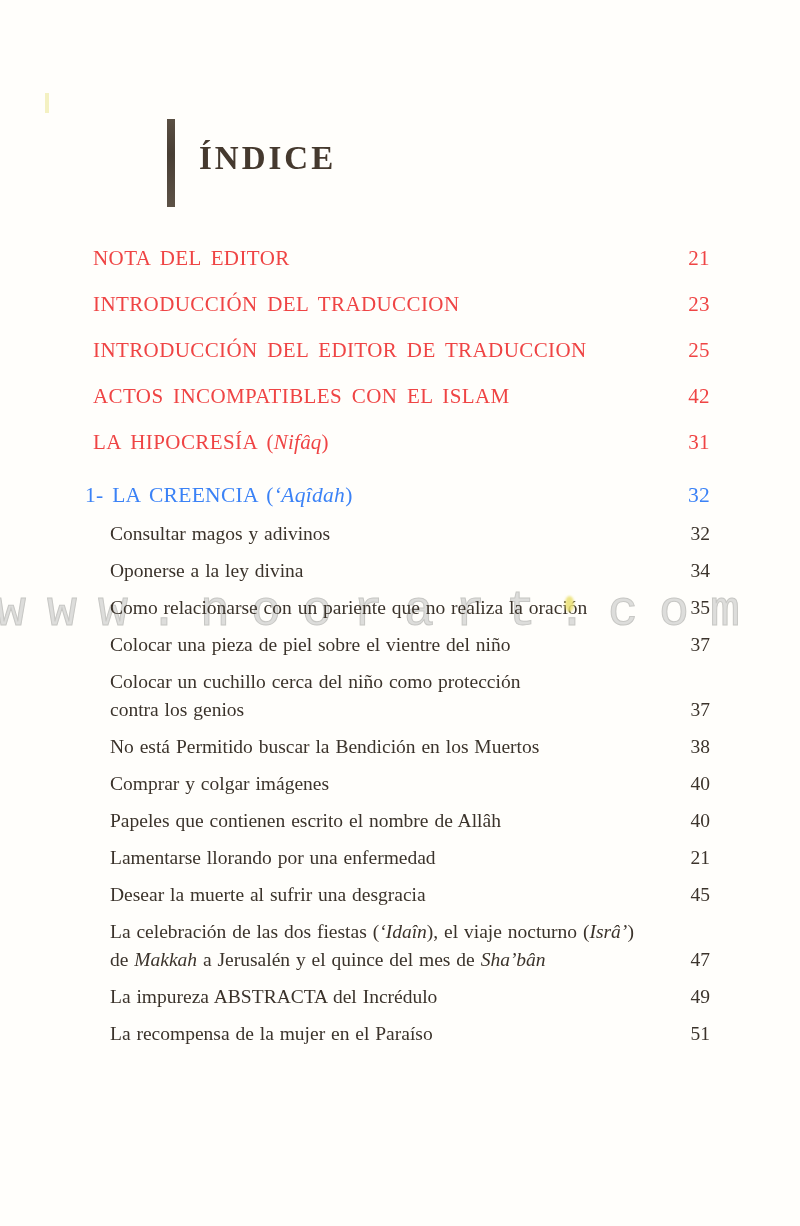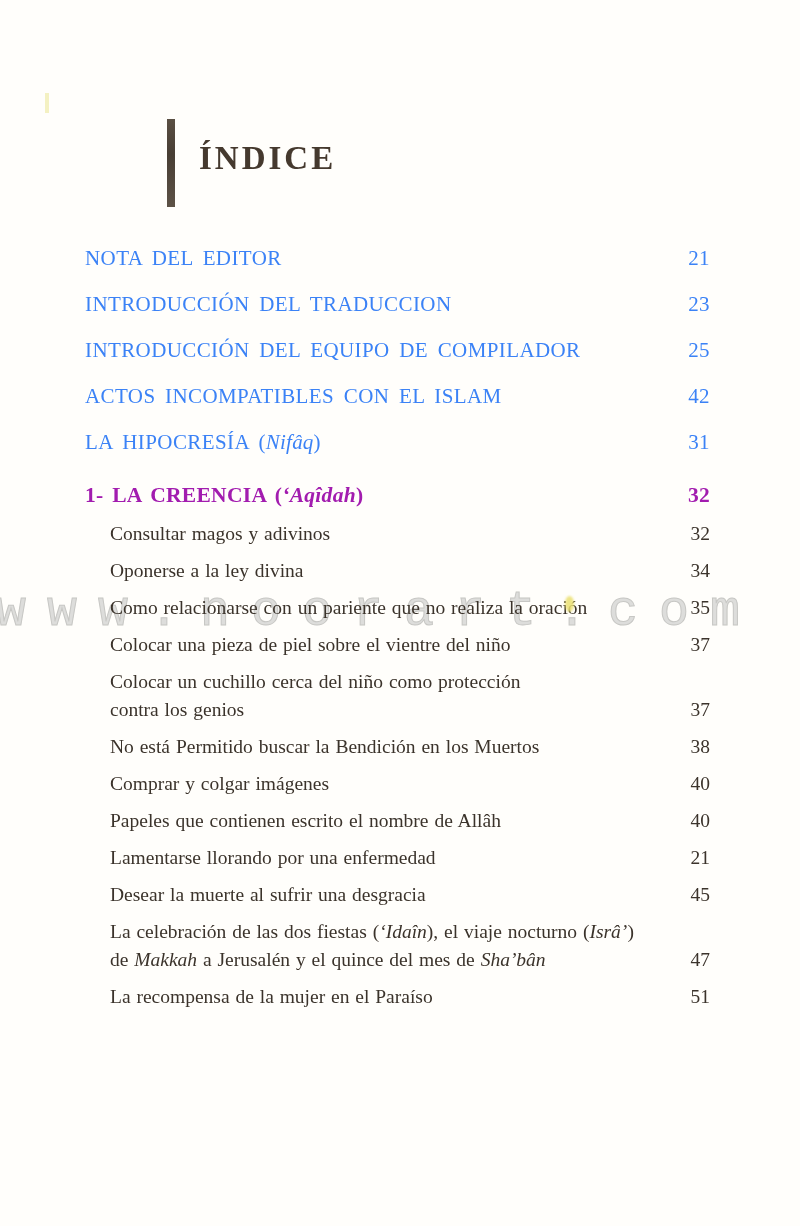--- a/index.html
+++ b/index.html
@@ -41,29 +41,30 @@
     background: #ebe070; border-radius: 50%; filter: blur(1px); opacity: .85; z-index: 3; }
 
   
   .toc { position: absolute; left: 85px; top: 247px; width: 633px; z-index: 2; }
   .row { position: relative; }
   .row .pg { position: absolute; right: 8px; bottom: 0; }
 
   .front .row {
     font-size: 21px; line-height: 23px; margin-bottom: 23px;
     letter-spacing: 0.4px; word-spacing: 4px;
-    color: #3b82f6;
+    color: #ef4444;
+    margin-left: 8px;
   }
   .front .row em { letter-spacing: 0.2px; word-spacing: normal; }
 
   .chapter {
-    font-size: 21.5px; font-weight: bold; line-height: 26px;
+    font-size: 21.5px; font-weight: normal; line-height: 26px;
     margin-top: 28px; margin-bottom: 12px;
     letter-spacing: 0.3px; word-spacing: 3px;
-    color: #a21caf;
+    color: #3b82f6;
   }
   .chapter em { font-style: italic; }
 
   .subs .row {
     font-size: 19.5px; line-height: 28px; margin-bottom: 9px;
     padding-left: 25px; word-spacing: 1px;
     color: #3b332b;
     margin-top: 7px;
   }
   .subs .row em { font-style: italic; }
@@ -80,36 +81,37 @@
     <h1 class="title">ÍNDICE</h1>
   </header>
 
   <div class="watermark">www.noorart.com</div>
   <div class="artifact-2"></div>
 
   <main class="toc">
     <section class="front">
         <div class="row"><span class="txt"><span>NOTA DEL EDITOR</span></span><span class="pg">21</span></div>
         <div class="row"><span class="txt"><span>INTRODUCCIÓN DEL TRADUCCION</span></span><span class="pg">23</span></div>
-        <div class="row"><span class="txt"><span>INTRODUCCIÓN DEL EQUIPO DE COMPILADOR</span></span><span class="pg">25</span></div>
+        <div class="row"><span class="txt"><span>INTRODUCCIÓN DEL EDITOR DE TRADUCCION</span></span><span class="pg">25</span></div>
         <div class="row"><span class="txt"><span>ACTOS INCOMPATIBLES CON EL ISLAM</span></span><span class="pg">42</span></div>
         <div class="row"><span class="txt"><span>LA HIPOCRESÍA (</span><em>Nifâq</em><span>)</span></span><span class="pg">31</span></div>
       </section>
     <section class="chapter-wrap">
         <div class="row chapter"><span class="txt"><span>1- LA CREENCIA (</span><em>‘Aqîdah</em><span>)</span></span><span class="pg">32</span></div>
       </section>
     <section class="subs">
         <div class="row"><span class="txt"><span>Consultar magos y adivinos</span></span><span class="pg">32</span></div>
         <div class="row"><span class="txt"><span>Oponerse a la ley divina</span></span><span class="pg">34</span></div>
         <div class="row"><span class="txt"><span>Como relacionarse con un pariente que no realiza la oración</span></span><span class="pg">35</span></div>
         <div class="row"><span class="txt"><span>Colocar una pieza de piel sobre el vientre del niño</span></span><span class="pg">37</span></div>
         <div class="row"><span class="txt"><span>Colocar un cuchillo cerca del niño como protección</span><br><span>contra los genios</span></span><span class="pg">37</span></div>
         <div class="row"><span class="txt"><span>No está Permitido buscar la Bendición en los Muertos</span></span><span class="pg">38</span></div>
         <div class="row"><span class="txt"><span>Comprar y colgar imágenes</span></span><span class="pg">40</span></div>
         <div class="row"><span class="txt"><span>Papeles que contienen escrito el nombre de Allâh</span></span><span class="pg">40</span></div>
         <div class="row"><span class="txt"><span>Lamentarse llorando por una enfermedad</span></span><span class="pg">21</span></div>
         <div class="row"><span class="txt"><span>Desear la muerte al sufrir una desgracia</span></span><span class="pg">45</span></div>
         <div class="row"><span class="txt"><span>La celebración de las dos fiestas (</span><em>‘Idaîn</em><span>), el viaje nocturno (</span><em>Isrâ’</em><span>)</span><br><span>de </span><em>Makkah</em><span> a Jerusalén y el quince del mes de </span><em>Sha’bân</em></span><span class="pg">47</span></div>
+        <div class="row"><span class="txt"><span>La impureza ABSTRACTA del Incrédulo</span></span><span class="pg">49</span></div>
         <div class="row"><span class="txt"><span>La recompensa de la mujer en el Paraíso</span></span><span class="pg">51</span></div>
       </section>
   </main>
 
 </div>
 
 </body></html>

